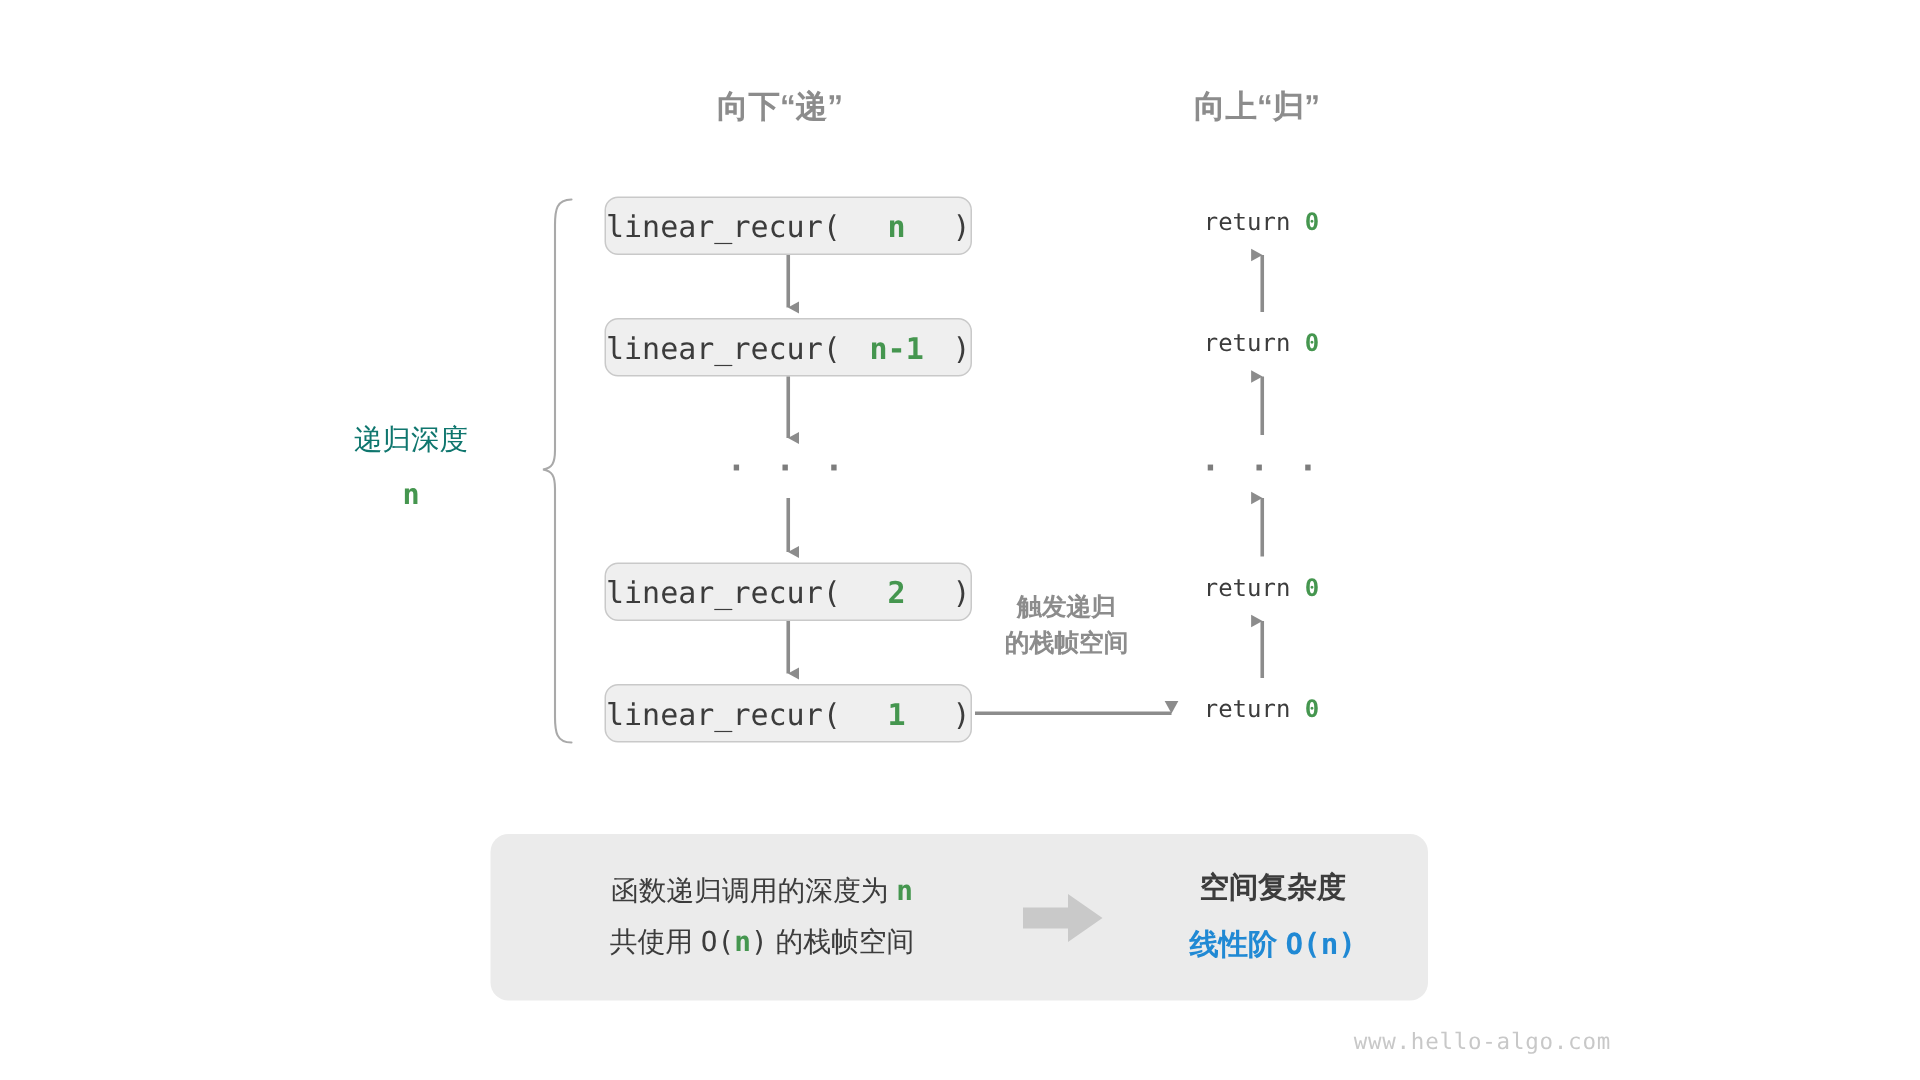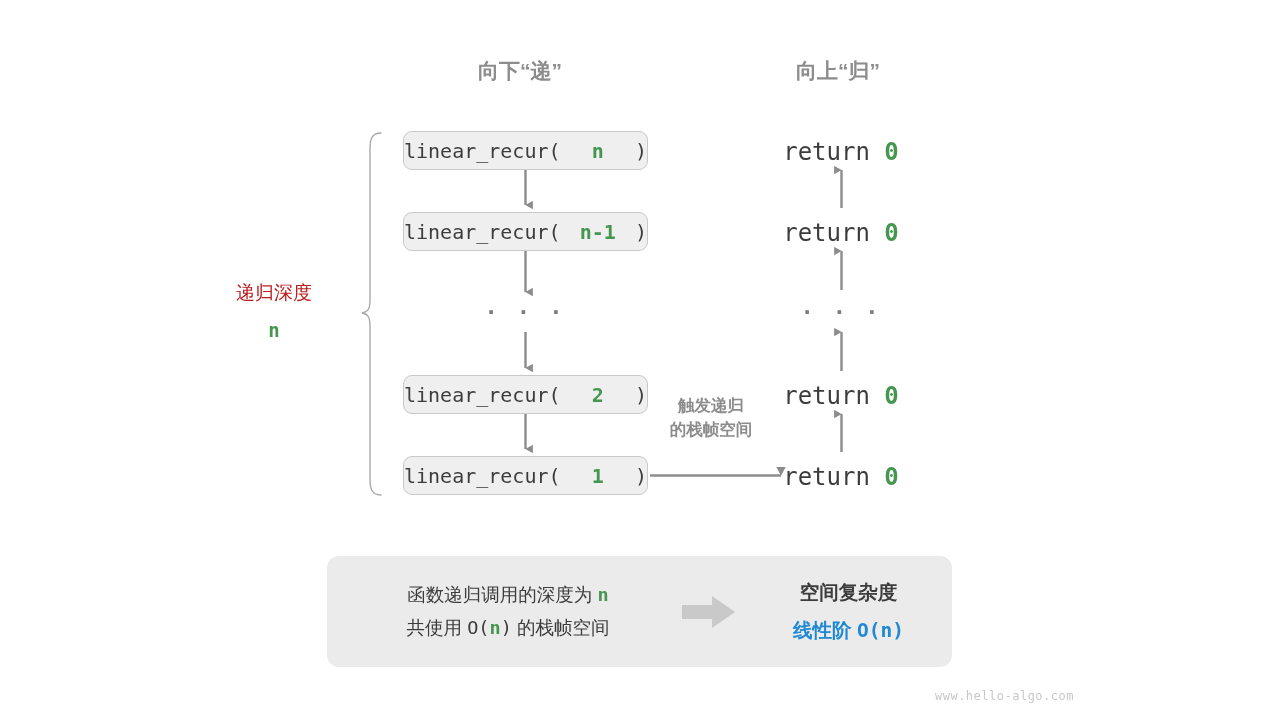--- a/index.html
+++ b/index.html
@@ -45,21 +45,21 @@
     color: #3c3c3c;
     white-space: nowrap;
     letter-spacing: 0px;
   }
   .call-box .arg { color: #45964f; font-weight: bold; }
 
   
   .ret-label {
     position: absolute;
     font-family: "DejaVu Sans Mono", "Liberation Mono", monospace;
-    font-size: 24px;
+    font-size: 16px;
     color: #3c3c3c;
     white-space: nowrap;
     transform: translateX(-50%);
   }
   .ret-label .zero { color: #45964f; font-weight: bold; }
 
   
   .ellipsis {
     position: absolute;
     font-family: "DejaVu Sans Mono", "Liberation Mono", monospace;
@@ -101,21 +101,21 @@
     position: absolute;
     left: 274px;
     top: 280px;
     transform: translateX(-50%);
     text-align: center;
     white-space: nowrap;
   }
   #depth-label .depth-text {
     font-family: "Liberation Sans", sans-serif;
     font-size: 19px;
-    color: #b91c1c;
+    color: #0f766e;
     display: block;
   }
   #depth-label .depth-var {
     font-family: "DejaVu Sans Mono", "Liberation Mono", monospace;
     font-size: 19px;
     font-weight: bold;
     color: #45964f;
     display: block;
     margin-top: 13px;
   }
@@ -183,21 +183,21 @@
   #summary-right .value .mono {
     font-family: "DejaVu Sans Mono", "Liberation Mono", monospace;
   }
 
   
   #watermark {
     position: absolute;
     right: 30px;
     bottom: 17px;
     font-family: "DejaVu Sans Mono", "Liberation Mono", monospace;
-    font-size: 12px;
+    font-size: 15px;
     color: #c8c8c8;
     letter-spacing: 0.5px;
     white-space: nowrap;
   }
 </style>
 </head>
 <body>
 
 <div id="canvas">
 

